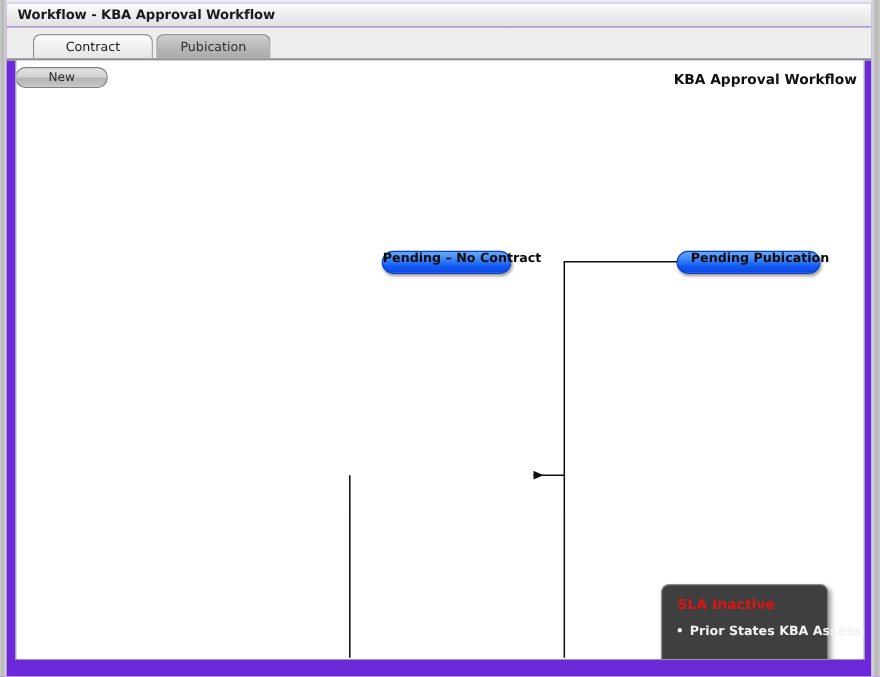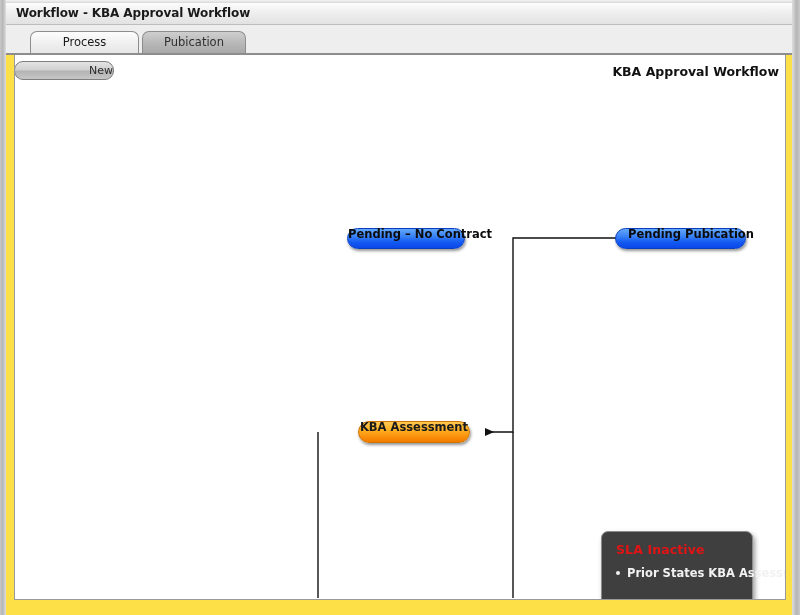--- a/index.html
+++ b/index.html
@@ -6,21 +6,21 @@
   html,body{margin:0;padding:0;}
   body{
     width:800px;height:615px;
     background:#ffffff;
     font-family:"DejaVu Sans","Liberation Sans",sans-serif;
     overflow:hidden;
   }
   
   #window{
     position:absolute;left:0;top:0;width:800px;height:615px;
-    background:#fde047;
+    background:#6d28d9;
     box-sizing:border-box;
   }
   #frame-left{position:absolute;left:0;top:0;width:6px;height:615px;
     background:linear-gradient(90deg,#c9c9c9 0%,#b6b6b6 45%,#dedede 100%);}
   #frame-right{position:absolute;right:0;top:0;width:8px;height:615px;
     background:linear-gradient(90deg,#dedede 0%,#b6b6b6 55%,#c9c9c9 100%);}
   #frame-top-hl{position:absolute;left:0;top:0;width:800px;height:3px;
     background:linear-gradient(180deg,#f4f4f4,#d8d8d8);}
 
   
@@ -74,26 +74,26 @@
     border:1px solid #9a9a9a;
     border-top:none;
     box-sizing:border-box;
     overflow:hidden;
   }
   #toolbar{
     position:absolute;left:0;top:0;width:770px;height:32px;
     background:#ffffff;
   }
   #btn-new{
-    position:absolute;left:-1px;top:6px;width:100px;height:19px;
+    position:absolute;left:-1px;top:6px;width:84px;height:19px;
     border:1px solid #7e7e7e;
     border-radius:9px;
     background:linear-gradient(180deg,#e4e4e4 0%,#cfcfcf 48%,#b3b3b3 52%,#c7c7c7 100%);
     font-size:11px;color:#2b2b2b;
-    text-align:right;line-height:18px;
+    text-align:center;line-height:18px;
     cursor:pointer;
     box-sizing:border-box;
   }
   #panel-title{
     position:absolute;right:6px;top:9px;
     font-size:12.5px;font-weight:bold;color:#111111;
     white-space:nowrap;
   }
 
   
@@ -164,21 +164,21 @@
   <div id="frame-top-hl"></div>
   <div id="frame-left"></div>
   <div id="frame-right"></div>
 
   <div id="titlebar">
     <div id="titlebar-text">Workflow - KBA Approval Workflow</div>
   </div>
 
   <div id="tabstrip">
     <div id="tab-workflow" class="tab active">
-      <span>Process</span>
+      <span>Contract</span>
     </div>
     <div id="tab-lifecycle" class="tab inactive">
       <span>Pubication</span>
     </div>
     <div id="tabstrip-base"></div>
   </div>
 
   <div id="panel">
 
     <div id="toolbar">
@@ -209,23 +209,20 @@
 
 
       <div class="node node-blue" id="node-pending-no-contract" style="left: 332px; top: 141px; width: 118px; height: 21px; line-height: 19px;">
         <span class="nlabel">Pending – No Contract</span>
       </div>
 
       <div class="node node-blue" id="node-pending-pubication" style="left: 600px; top: 141px; width: 131px; height: 21px; line-height: 19px; padding-left: 12px;">
         <span class="nlabel">Pending Pubication</span>
       </div>
 
-      <div class="node node-orange" id="node-kba-assessment" style="left: 343px; top: 334px; width: 112px; height: 22px; line-height: 20px;">
-        <span class="nlabel">KBA Assessment</span>
-      </div>
 
       <div id="tooltip" style="left: 586px; top: 424px; width: 152px; height: 90px; margin-top: 20px;">
         <div id="tooltip-title">SLA Inactive</div>
         <div class="tip-row">
           <span class="tip-bullet"></span>
           <span>Prior States  KBA Assessment</span>
         </div>
 
       </div>
 

